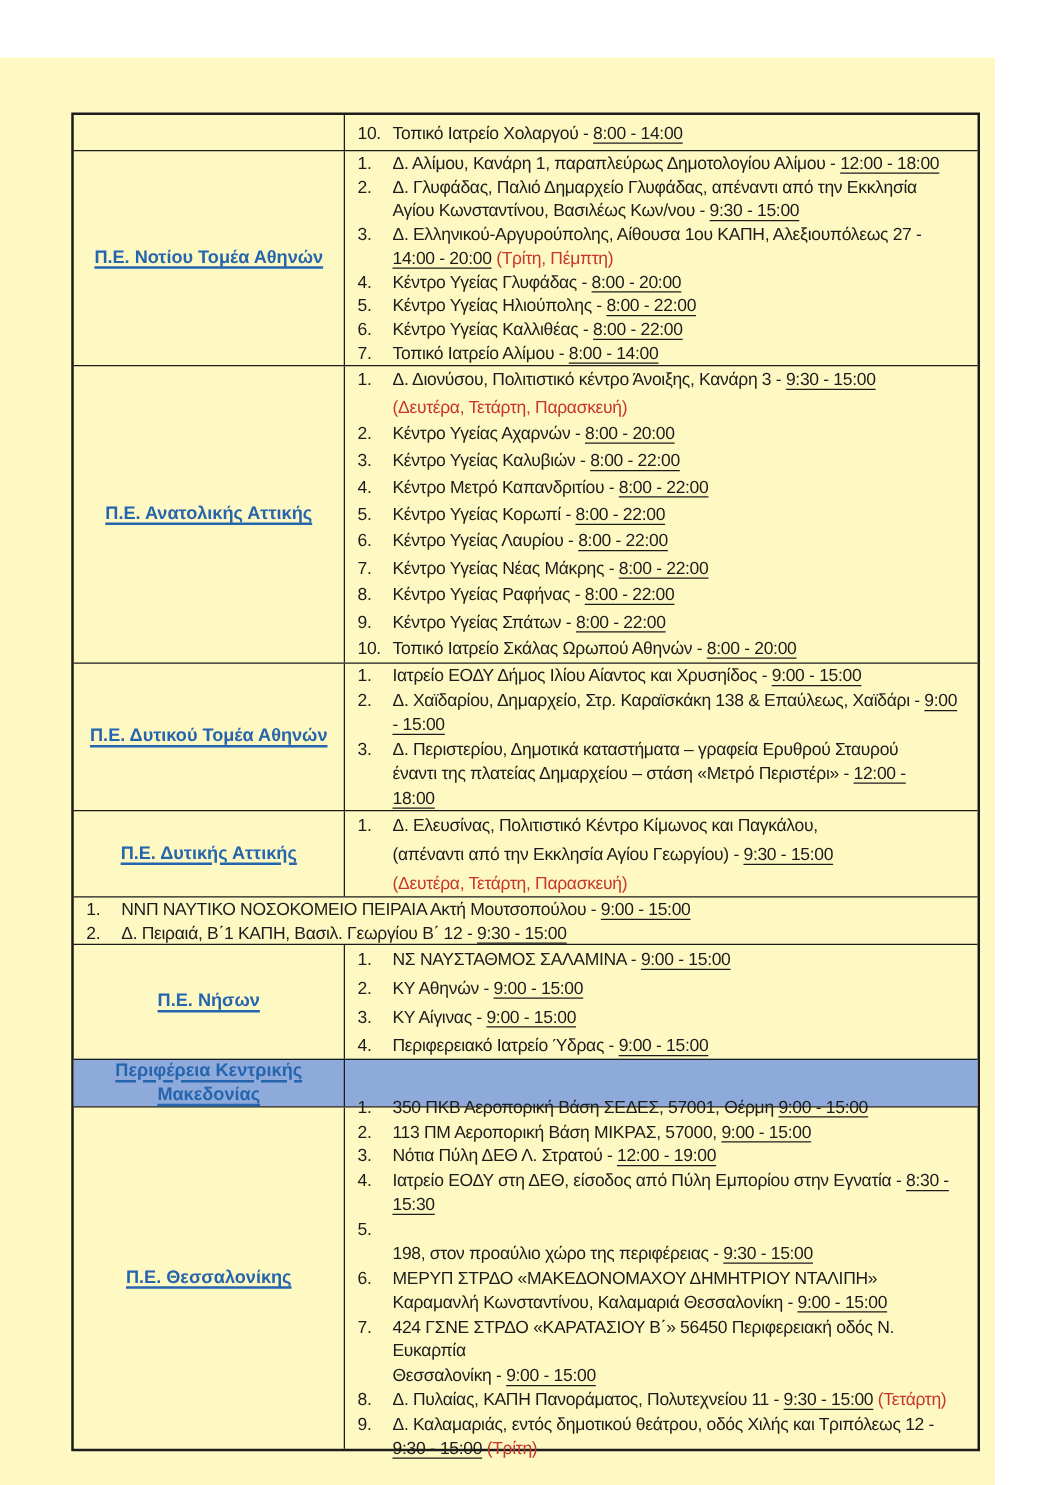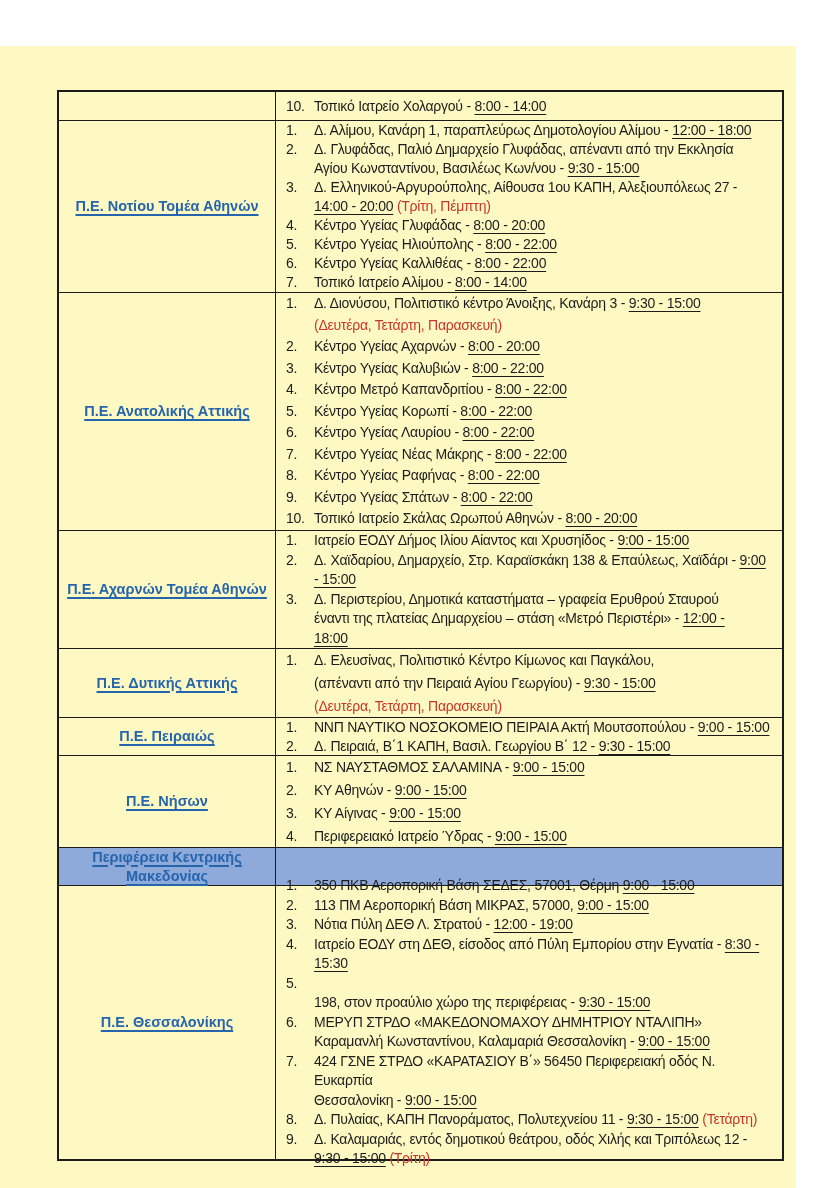--- a/index.html
+++ b/index.html
@@ -128,21 +128,21 @@
             <span class="itxt"><span class="">Κέντρο Υγείας Σπάτων - </span><span class="u">8:00 - 22:00</span></span>
           </div>
           <div class="item">
             <span class="num">10.</span>
             <span class="itxt"><span class="">Τοπικό Ιατρείο Σκάλας Ωρωπού Αθηνών - </span><span class="u">8:00 - 20:00</span></span>
           </div>
         </div>
       </div>
       <div class="trow" style="height: 118px;">
         <div class="cell-l">
-          <div class="region">Π.Ε. Αχαρνών Τομέα Αθηνών</div>
+          <div class="region">Π.Ε. Δυτικού Τομέα Αθηνών</div>
         </div>
         <div class="cell-r" style="line-height: 19.5px;">
           <div class="item">
             <span class="num">1.</span>
             <span class="itxt"><span class="">Ιατρείο ΕΟΔΥ Δήμος Ιλίου Αίαντος και Χρυσηίδος - </span><span class="u">9:00 - 15:00</span></span>
           </div>
           <div class="item">
             <span class="num">2.</span>
             <span class="itxt"><span class="">Δ. Χαϊδαρίου, Δημαρχείο, Στρ. Καραϊσκάκη 138 &amp; Επαύλεως, Χαϊδάρι - </span><span class="u">9:00</span><br><span class="u">- 15:00</span></span>
           </div>
@@ -152,28 +152,25 @@
           </div>
         </div>
       </div>
       <div class="trow" style="height: 69px;">
         <div class="cell-l">
           <div class="region">Π.Ε. Δυτικής Αττικής</div>
         </div>
         <div class="cell-r" style="line-height: 23px;">
           <div class="item">
             <span class="num">1.</span>
-            <span class="itxt"><span class="">Δ. Ελευσίνας, Πολιτιστικό Κέντρο Κίμωνος και Παγκάλου,</span><br><span class="">(απέναντι από την Πειραιά Αγίου Γεωργίου) - </span><span class="u">9:30 - 15:00</span><br><span class="r">(Δευτέρα, Τετάρτη, Παρασκευή)</span></span>
+            <span class="itxt"><span class="">Δ. Ελευσίνας, Πολιτιστικό Κέντρο Κίμωνος και Παγκάλου,</span><br><span class="">(απέναντι από την Εκκλησία Αγίου Γεωργίου) - </span><span class="u">9:30 - 15:00</span><br><span class="r">(Δευτέρα, Τετάρτη, Παρασκευή)</span></span>
           </div>
         </div>
       </div>
       <div class="trow" style="height: 38px;">
-        <div class="cell-l">
-          <div class="region">Π.Ε. Πειραιώς</div>
-        </div>
         <div class="cell-r" style="line-height: 19px;">
           <div class="item">
             <span class="num">1.</span>
             <span class="itxt"><span class="">ΝΝΠ ΝΑΥΤΙΚΟ ΝΟΣΟΚΟΜΕΙΟ ΠΕΙΡΑΙΑ Ακτή Μουτσοπούλου - </span><span class="u">9:00 - 15:00</span></span>
           </div>
           <div class="item">
             <span class="num">2.</span>
             <span class="itxt"><span class="">Δ. Πειραιά, Β΄1 ΚΑΠΗ, Βασιλ. Γεωργίου Β΄ 12 - </span><span class="u">9:30 - 15:00</span></span>
           </div>
         </div>

